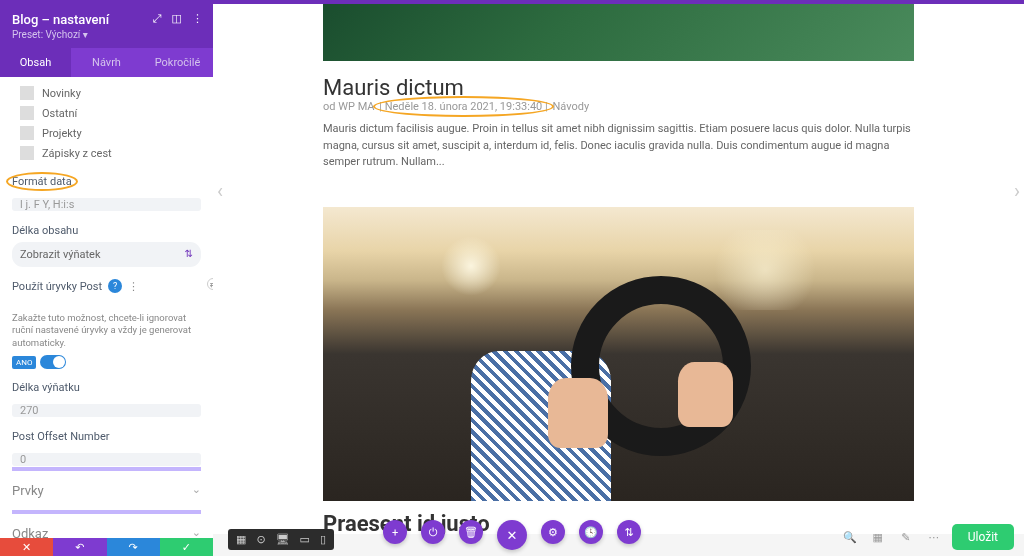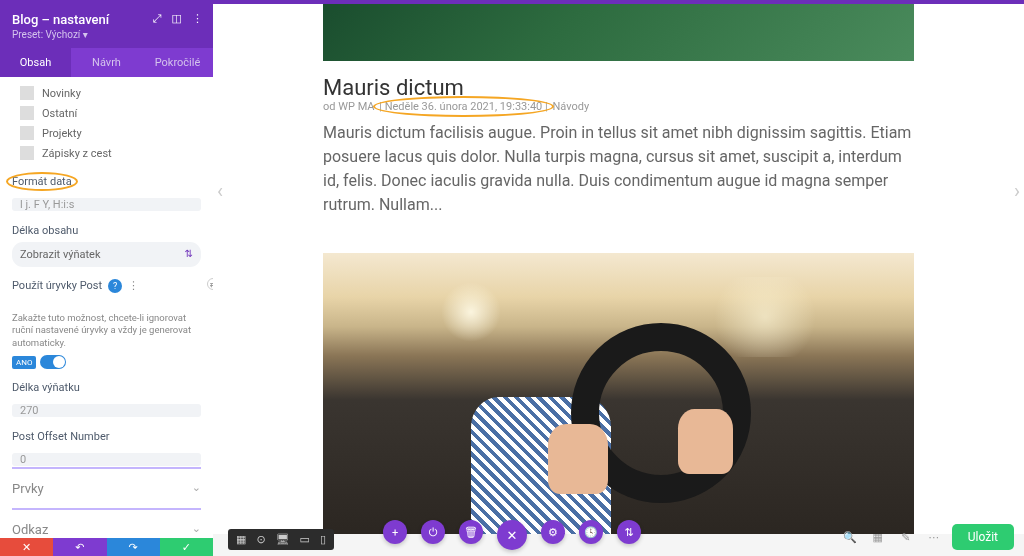--- a/index.html
+++ b/index.html
@@ -10,47 +10,47 @@
 .sb-title{font-size:13px;font-weight:500}
 .sb-preset{font-size:10px;color:#d4c3ed;margin-top:2px}
 .sb-hicons{position:absolute;right:10px;top:8px;display:flex;gap:10px}
 .sb-hicons span{font-size:11px;cursor:pointer}
 .sb-tabs{background:#7e3bd0;display:flex}
 .sb-tab{flex:1;text-align:center;padding:8px 4px;color:#d4c3ed;font-size:11px;cursor:pointer}
 .sb-tab.active{background:#6c2eb9;color:#fff}
 .sb-body{flex:1;overflow-y:auto;padding:6px 12px}
 .cat-item{display:flex;align-items:center;padding:3px 8px;font-size:11px;color:#666}
 .cat-box{width:14px;height:14px;background:#ddd;margin-right:8px}
-.section-label{font-size:11px;color:#4e5a6b;margin:12px 0 5px;display:flex;align-items:flex-start;gap:6px}
+.section-label{font-size:11px;color:#4e5a6b;margin:12px 0 5px;display:flex;align-items:flex-end;gap:6px}
 .highlight-oval{display:inline-block;position:relative}
 .highlight-oval::before{content:"";position:absolute;left:-6px;right:-6px;top:-3px;bottom:-3px;border:2px solid #f5a623;border-radius:50%}
 .text-input{width:100%;border:none;background:#f1f3f6;padding:0 8px;font-size:11px;color:#999;border-radius:3px}
 .select-wrap{width:100%;background:#f1f3f6;padding:6px 8px;font-size:11px;color:#666;border-radius:11px;position:relative}
 .select-wrap::after{content:"⇅";position:absolute;right:8px;color:#6c2eb9;font-size:10px}
 .help-ic{display:inline-flex;width:14px;height:14px;background:#2b87da;color:#fff;border-radius:50%;align-items:center;justify-content:center;font-size:9px}
 .dots-v{color:#888;font-size:11px}
 .desc{font-size:9.5px;color:#888;line-height:1.3;margin:19px 0 6px}
 .toggle-row{display:flex;align-items:center;gap:4px;margin:4px 0}
 .toggle-label{background:#2b87da;color:#fff;font-size:8px;padding:2px 4px;border-radius:2px}
 .toggle-sw{width:26px;height:14px;background:#2b87da;border-radius:7px;position:relative}
 .toggle-sw::after{content:"";position:absolute;right:1px;top:1px;width:12px;height:12px;background:#fff;border-radius:50%}
-.acc-item{display:flex;justify-content:space-between;align-items:flex-start;padding:12px 0;border-top:2px solid #c4b5fd;font-size:13px;color:#888;cursor:pointer}
+.acc-item{display:flex;justify-content:space-between;align-items:flex-start;padding:12px 0;border-top:4px solid #c4b5fd;font-size:13px;color:#888;cursor:pointer}
 .chev{font-size:11px;color:#aaa}
 .sb-footer{display:flex;height:18px}
 .sb-fb{flex:1;display:flex;align-items:center;justify-content:center;color:#fff;font-size:11px}
 .fb-red{background:#e74c3c}.fb-purple{background:#7e3bd0}.fb-blue{background:#2b87da}.fb-green{background:#2ecc71}
 .drag-handle{position:absolute;left:207px;top:278px;width:12px;height:12px;background:#fff;border:1px solid #ccc;border-radius:50%;display:flex;align-items:center;justify-content:center;font-size:8px;color:#888}
 .content{position:absolute;left:213px;top:4px;right:0;bottom:22px;overflow:hidden;background:#fff}
 .content-inner{padding:0 110px 0 110px}
 .img-top{height:57px;background:linear-gradient(135deg,#1a4d2e 0%,#2d6b3f 40%,#4a8b5c 100%);margin-bottom:14px}
 .post-title{font-size:22px;color:#333;font-weight:400;}
 .post-meta{font-size:11px;color:#999;margin-bottom:8px}
 .date-highlight{position:relative;padding:0 2px}
 .date-highlight::before{content:"";position:absolute;left:-4px;right:-4px;top:-4px;bottom:-4px;border:2px solid #f5a623;border-radius:50%}
-.post-excerpt{font-size:16px;color:#666;line-height:1.5;margin-bottom:36px}
+.post-excerpt{font-size:11px;color:#666;line-height:1.5;margin-bottom:36px}
 .nav-arrow{position:absolute;top:175px;font-size:20px;color:#ccc;cursor:pointer}
 .nav-left{left:4px}.nav-right{right:4px}
 .bottom-toolbar{position:absolute;bottom:6px;left:228px;background:#2c2c2c;border-radius:3px;display:flex;padding:4px 8px;gap:10px}
 .bt-ic{color:#ccc;font-size:11px;cursor:pointer}
 .bottom-circles{position:absolute;bottom:6px;left:50%;transform:translateX(-50%);display:flex;gap:14px}
 .circ{width:24px;height:24px;border-radius:50%;background:#7e3bd0;color:#fff;display:flex;align-items:center;justify-content:center;font-size:11px;cursor:pointer;box-shadow:0 2px 4px rgba(0,0,0,0.2)}
 .circ.big{width:30px;height:30px;font-size:13px}
 .right-tools{position:absolute;bottom:6px;right:10px;display:flex;gap:8px;align-items:center}
 .rt-ic{width:20px;height:20px;display:flex;align-items:center;justify-content:center;color:#999;font-size:11px;cursor:pointer}
 .save-btn{background:#2ecc71;color:#fff;padding:6px 16px;font-size:12px;border:none;border-radius:5px;cursor:pointer}
@@ -150,21 +150,21 @@
 <div class="drag-handle">⇄</div>
 
 <div class="content">
   <div class="nav-arrow nav-left">‹</div>
   <div class="nav-arrow nav-right">›</div>
   <div class="content-inner">
     <div class="img-top"></div>
     <h2 class="post-title">Mauris dictum</h2>
     <div class="post-meta">
       <span>od WP MA</span>
-      <span class="date-highlight">| Neděle 36. února 2021, 19:33:40 |</span>
+      <span class="date-highlight">| Neděle 18. února 2021, 19:33:40 |</span>
       <span>Návody</span>
     </div>
     <div class="post-excerpt">Mauris dictum facilisis augue. Proin in tellus sit amet nibh dignissim sagittis. Etiam posuere lacus quis dolor. Nulla turpis magna, cursus sit amet, suscipit a, interdum id, felis. Donec iaculis gravida nulla. Duis condimentum augue id magna semper rutrum. Nullam...</div>
     <div class="car-img">
       <div class="sleeve"></div>
       <div class="steering"></div>
       <div class="hand-l"></div>
       <div class="hand-r"></div>
     </div>
     <h2 class="post-title-2">Praesent id justo</h2>

